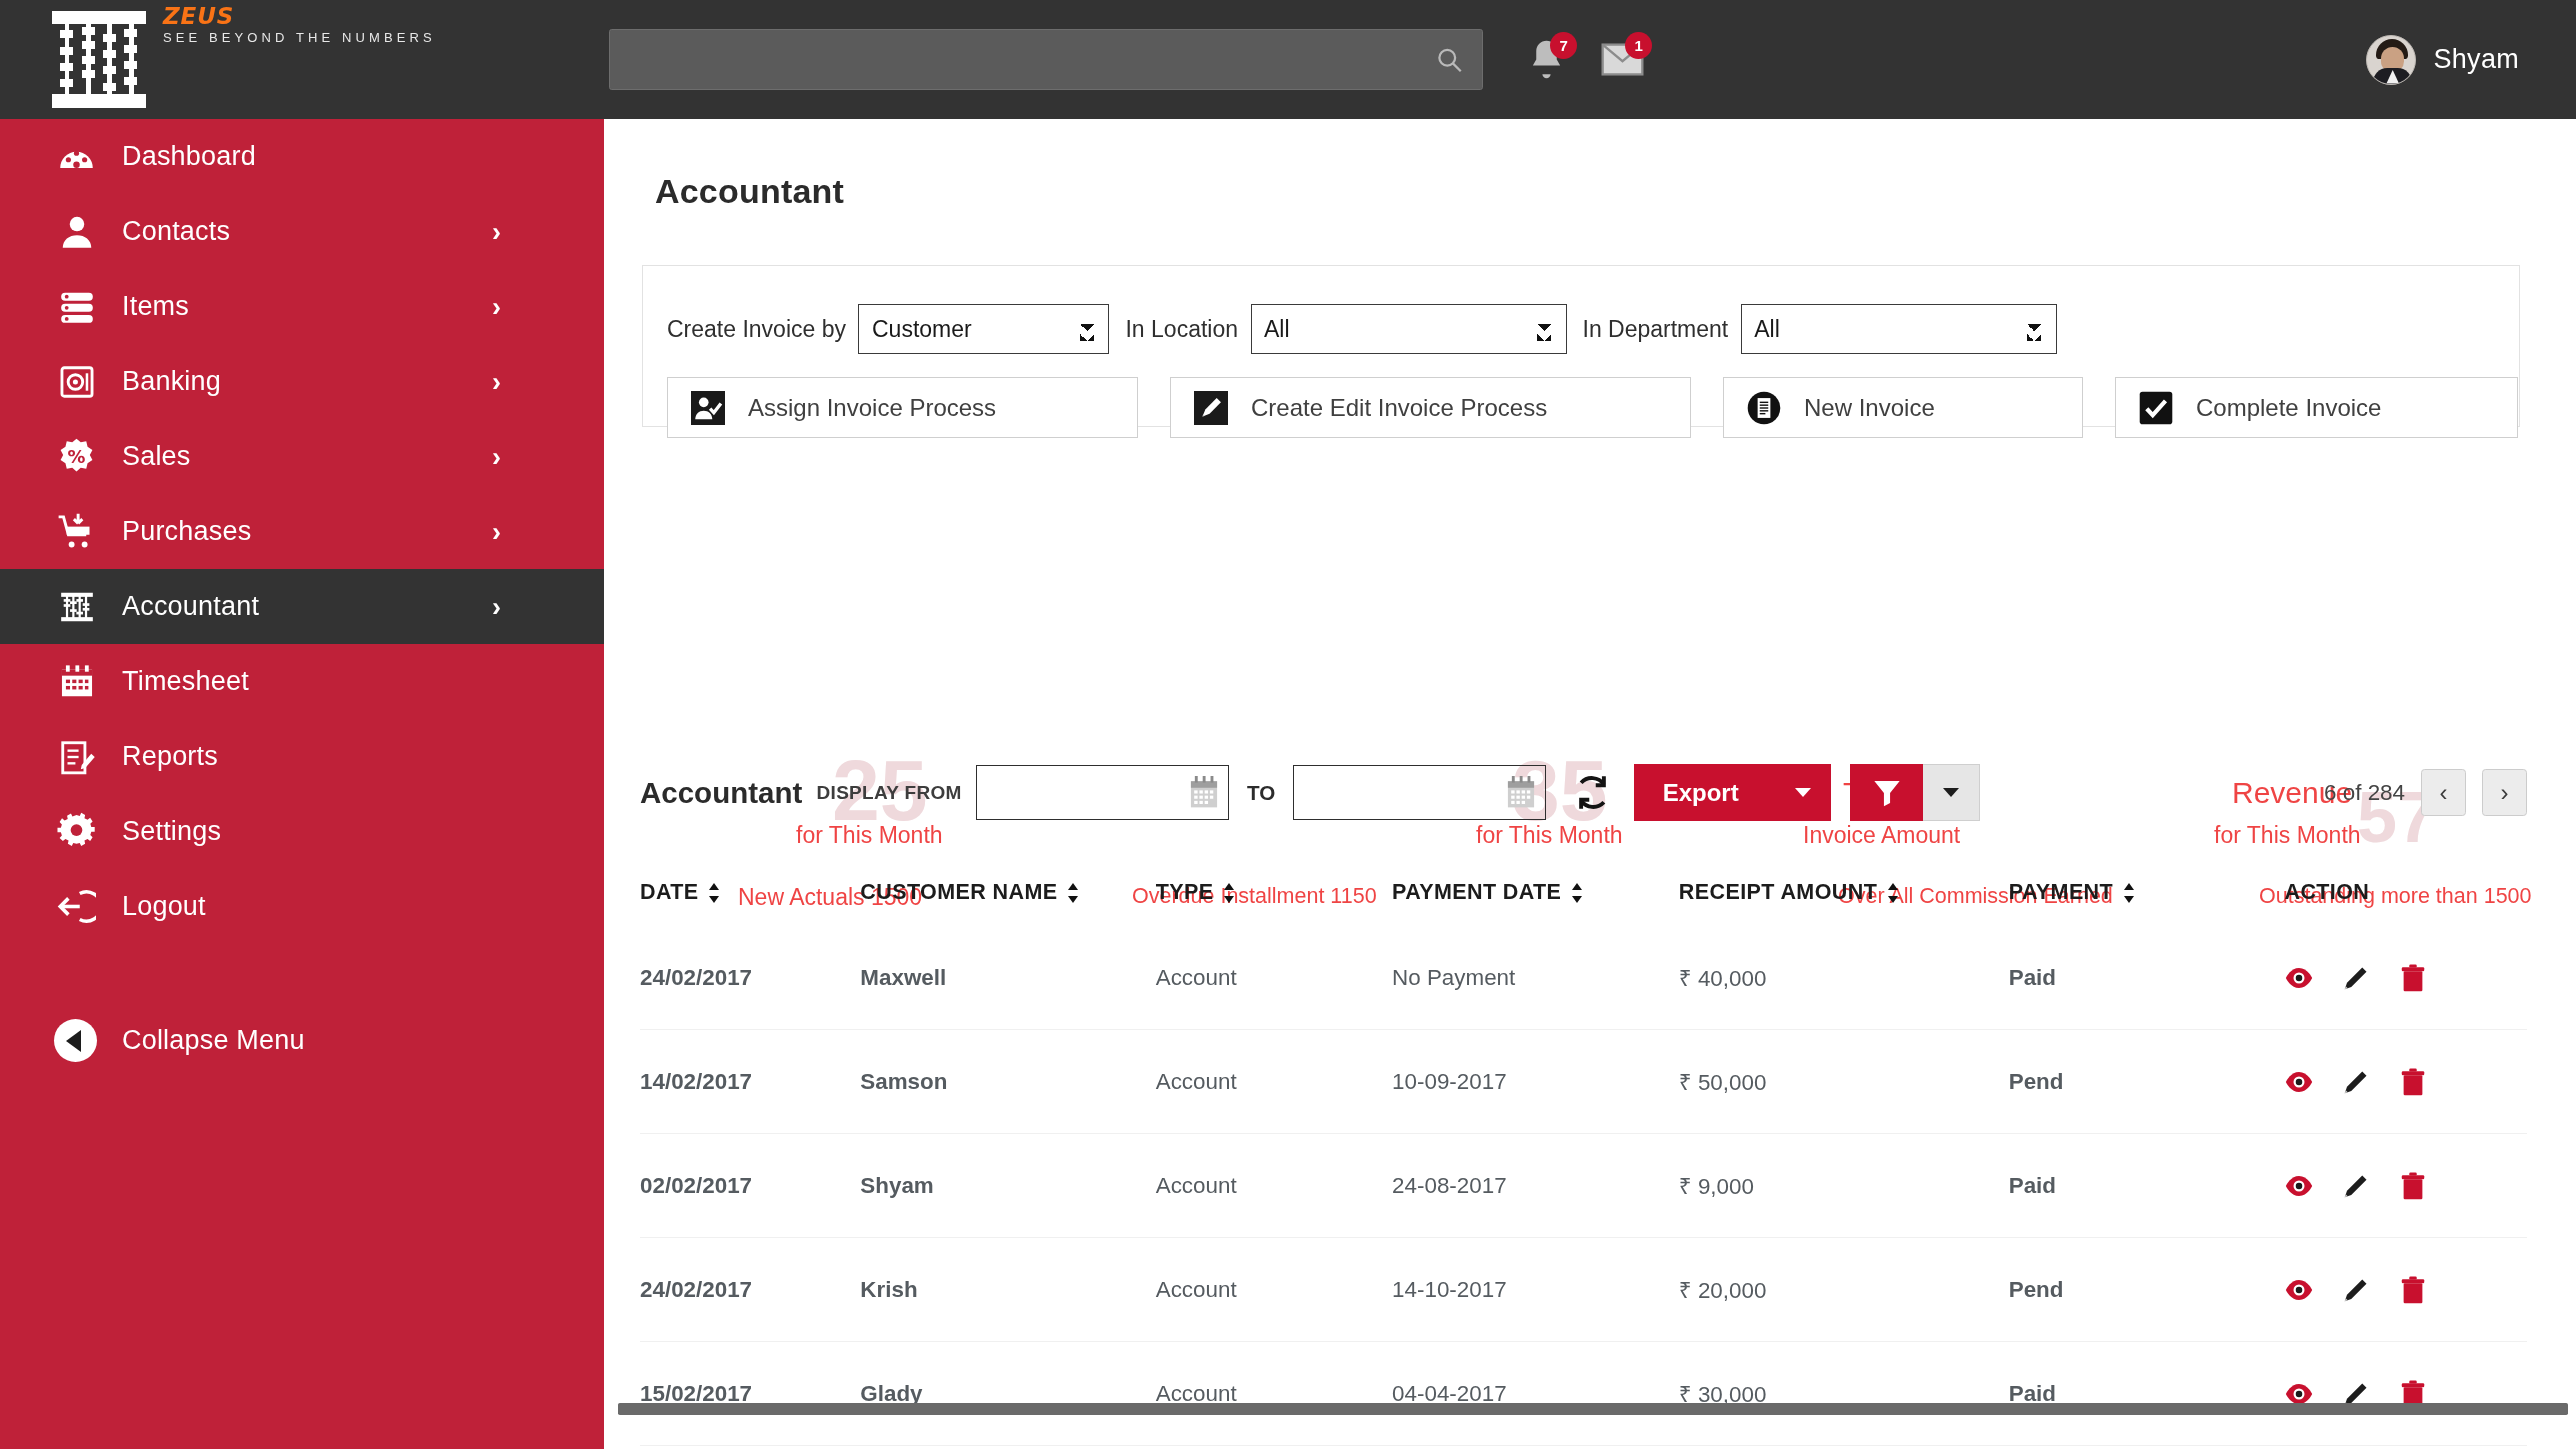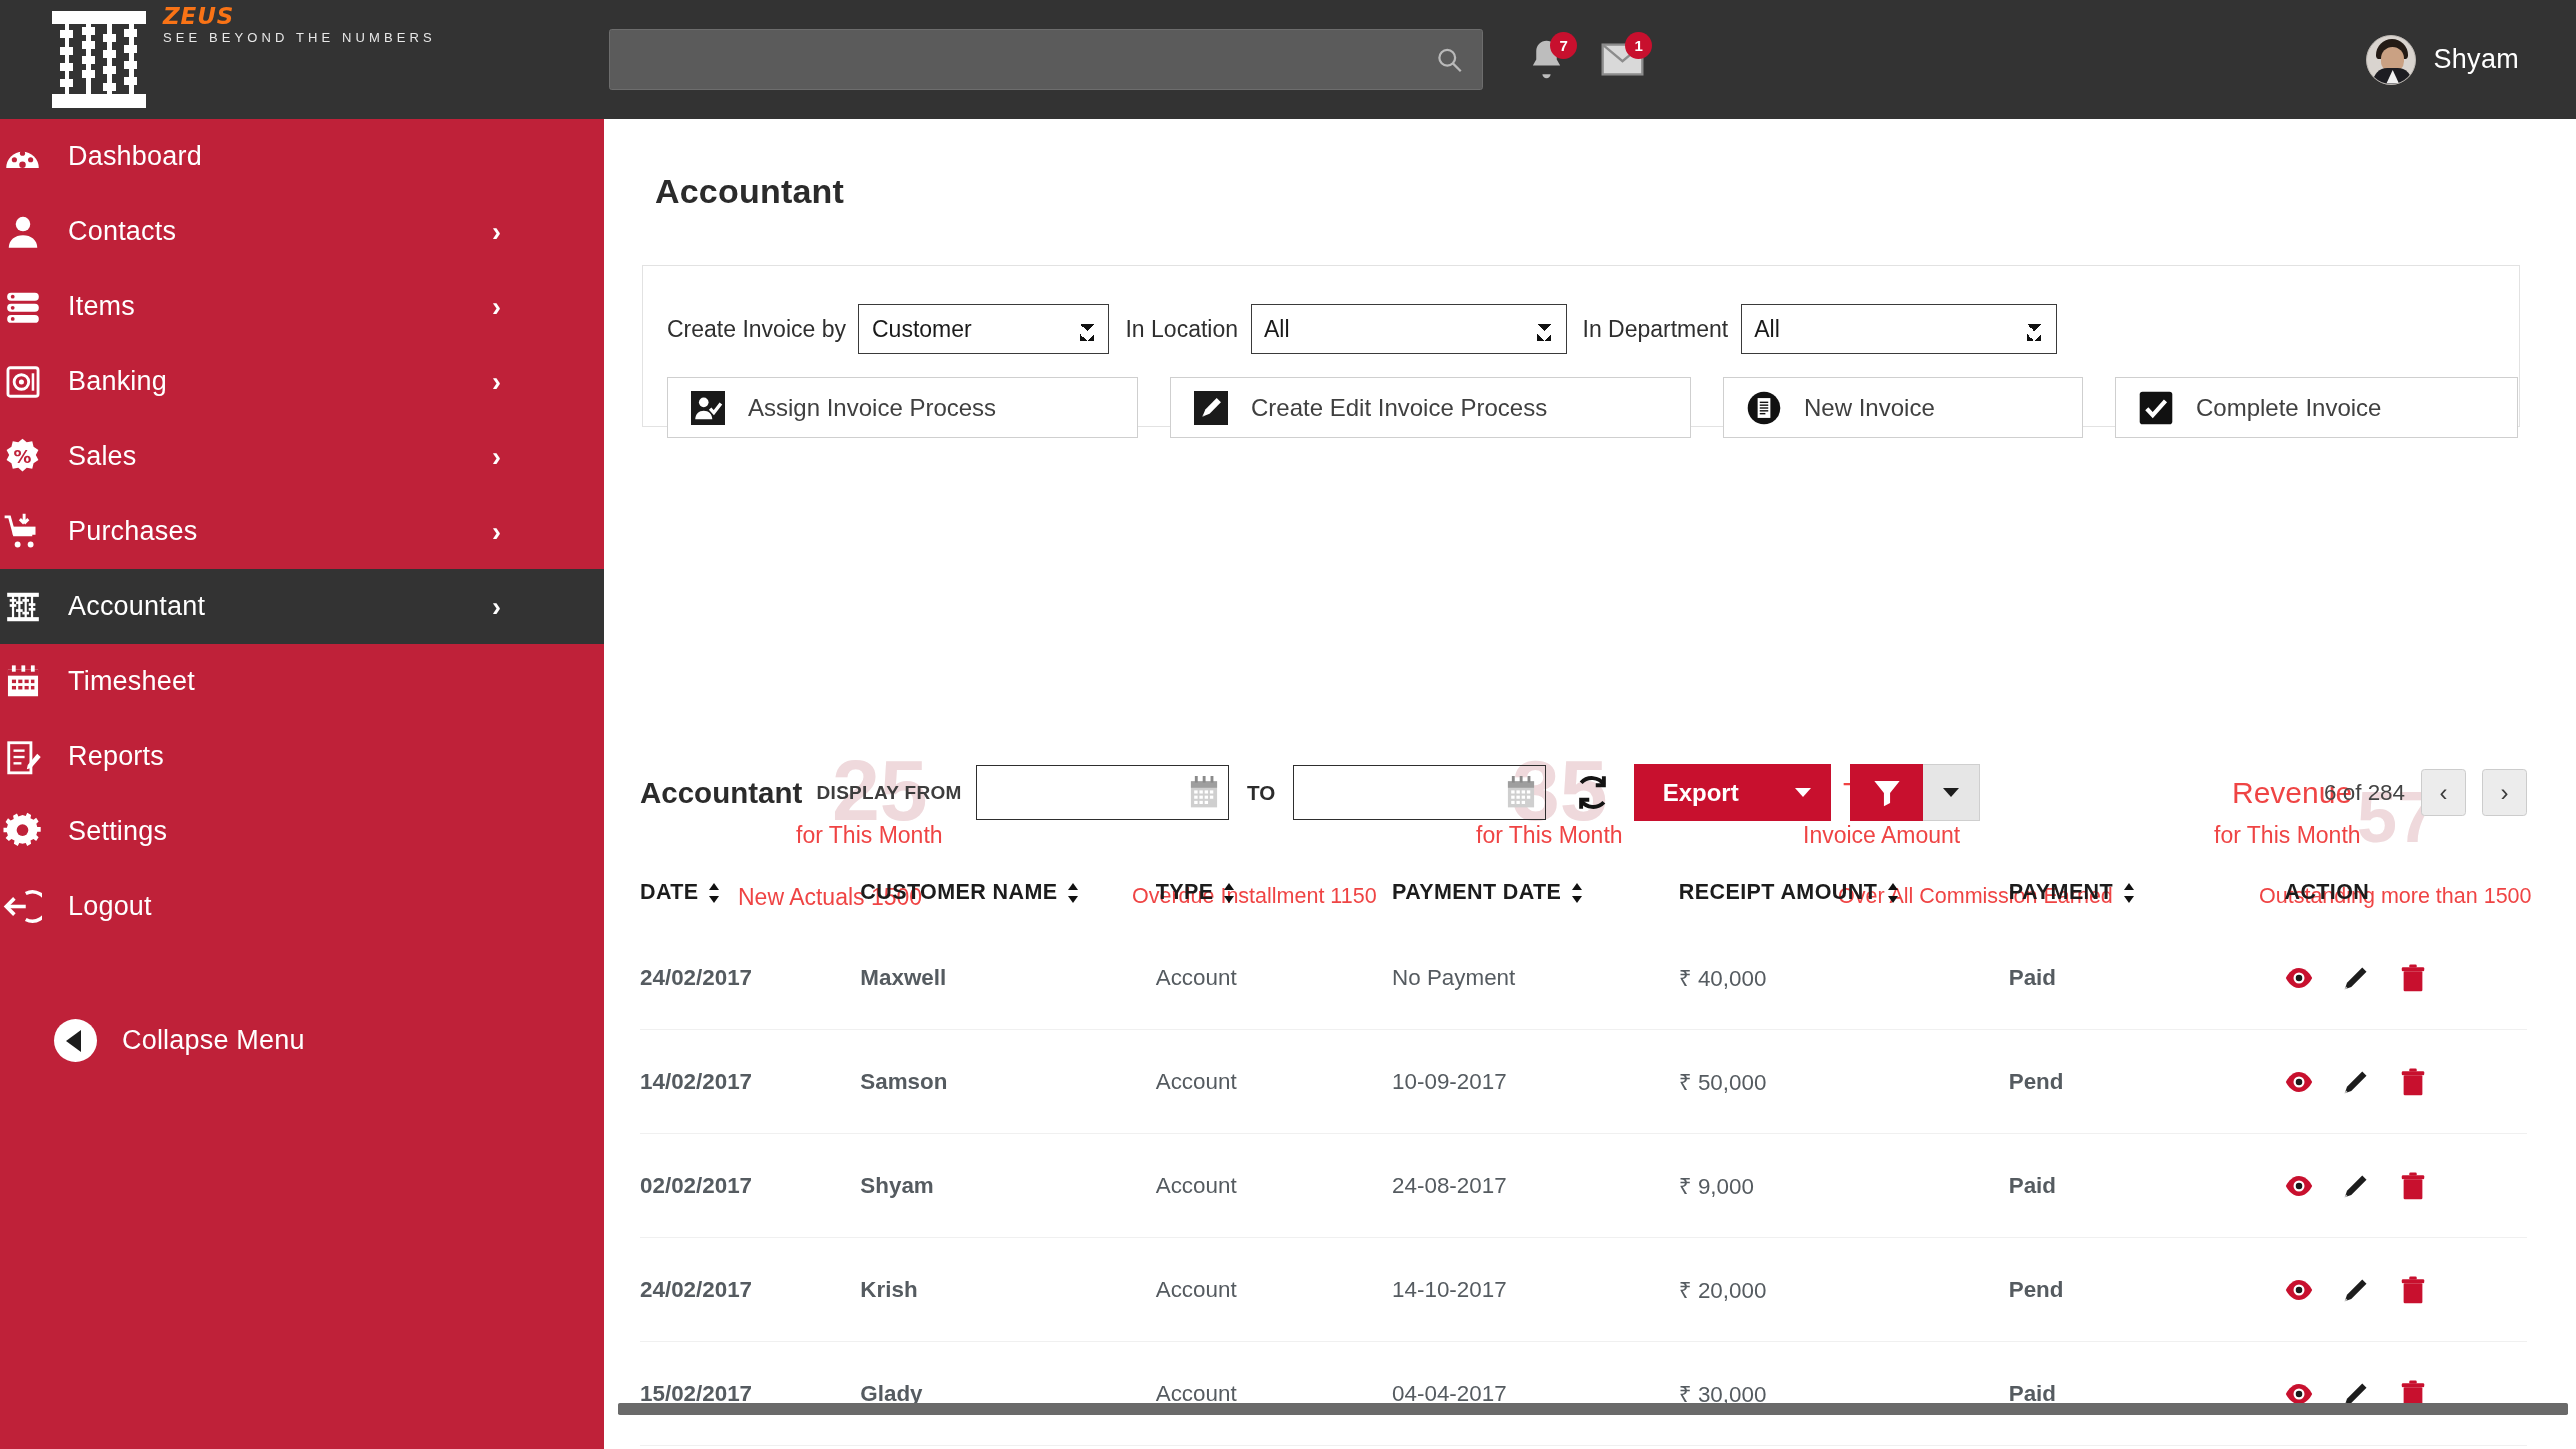--- a/index.html
+++ b/index.html
@@ -91,21 +91,21 @@
   .username { color: #fff; font-size: 27px; letter-spacing: 0.3px; }
 
   
   .sidebar {
     position: absolute; left: 0; top: 119px;
     width: 604px; height: 1330px;
     background: #bf2139;
   }
   .nav-item {
     display: flex; align-items: center;
-    height: 75px; cursor: pointer;
+    height: 75px; padding-left: 54px; cursor: pointer;
     position: relative; color: #fff;
   }
   .nav-item.active { background: #333333; }
   .nav-ico {
     width: 45px; height: 45px; flex: 0 0 45px;
     display: flex; align-items: center; justify-content: center;
     margin-right: 23px;
   }
   .nav-label { font-size: 27px; letter-spacing: 0.2px; }
   .nav-caret {

